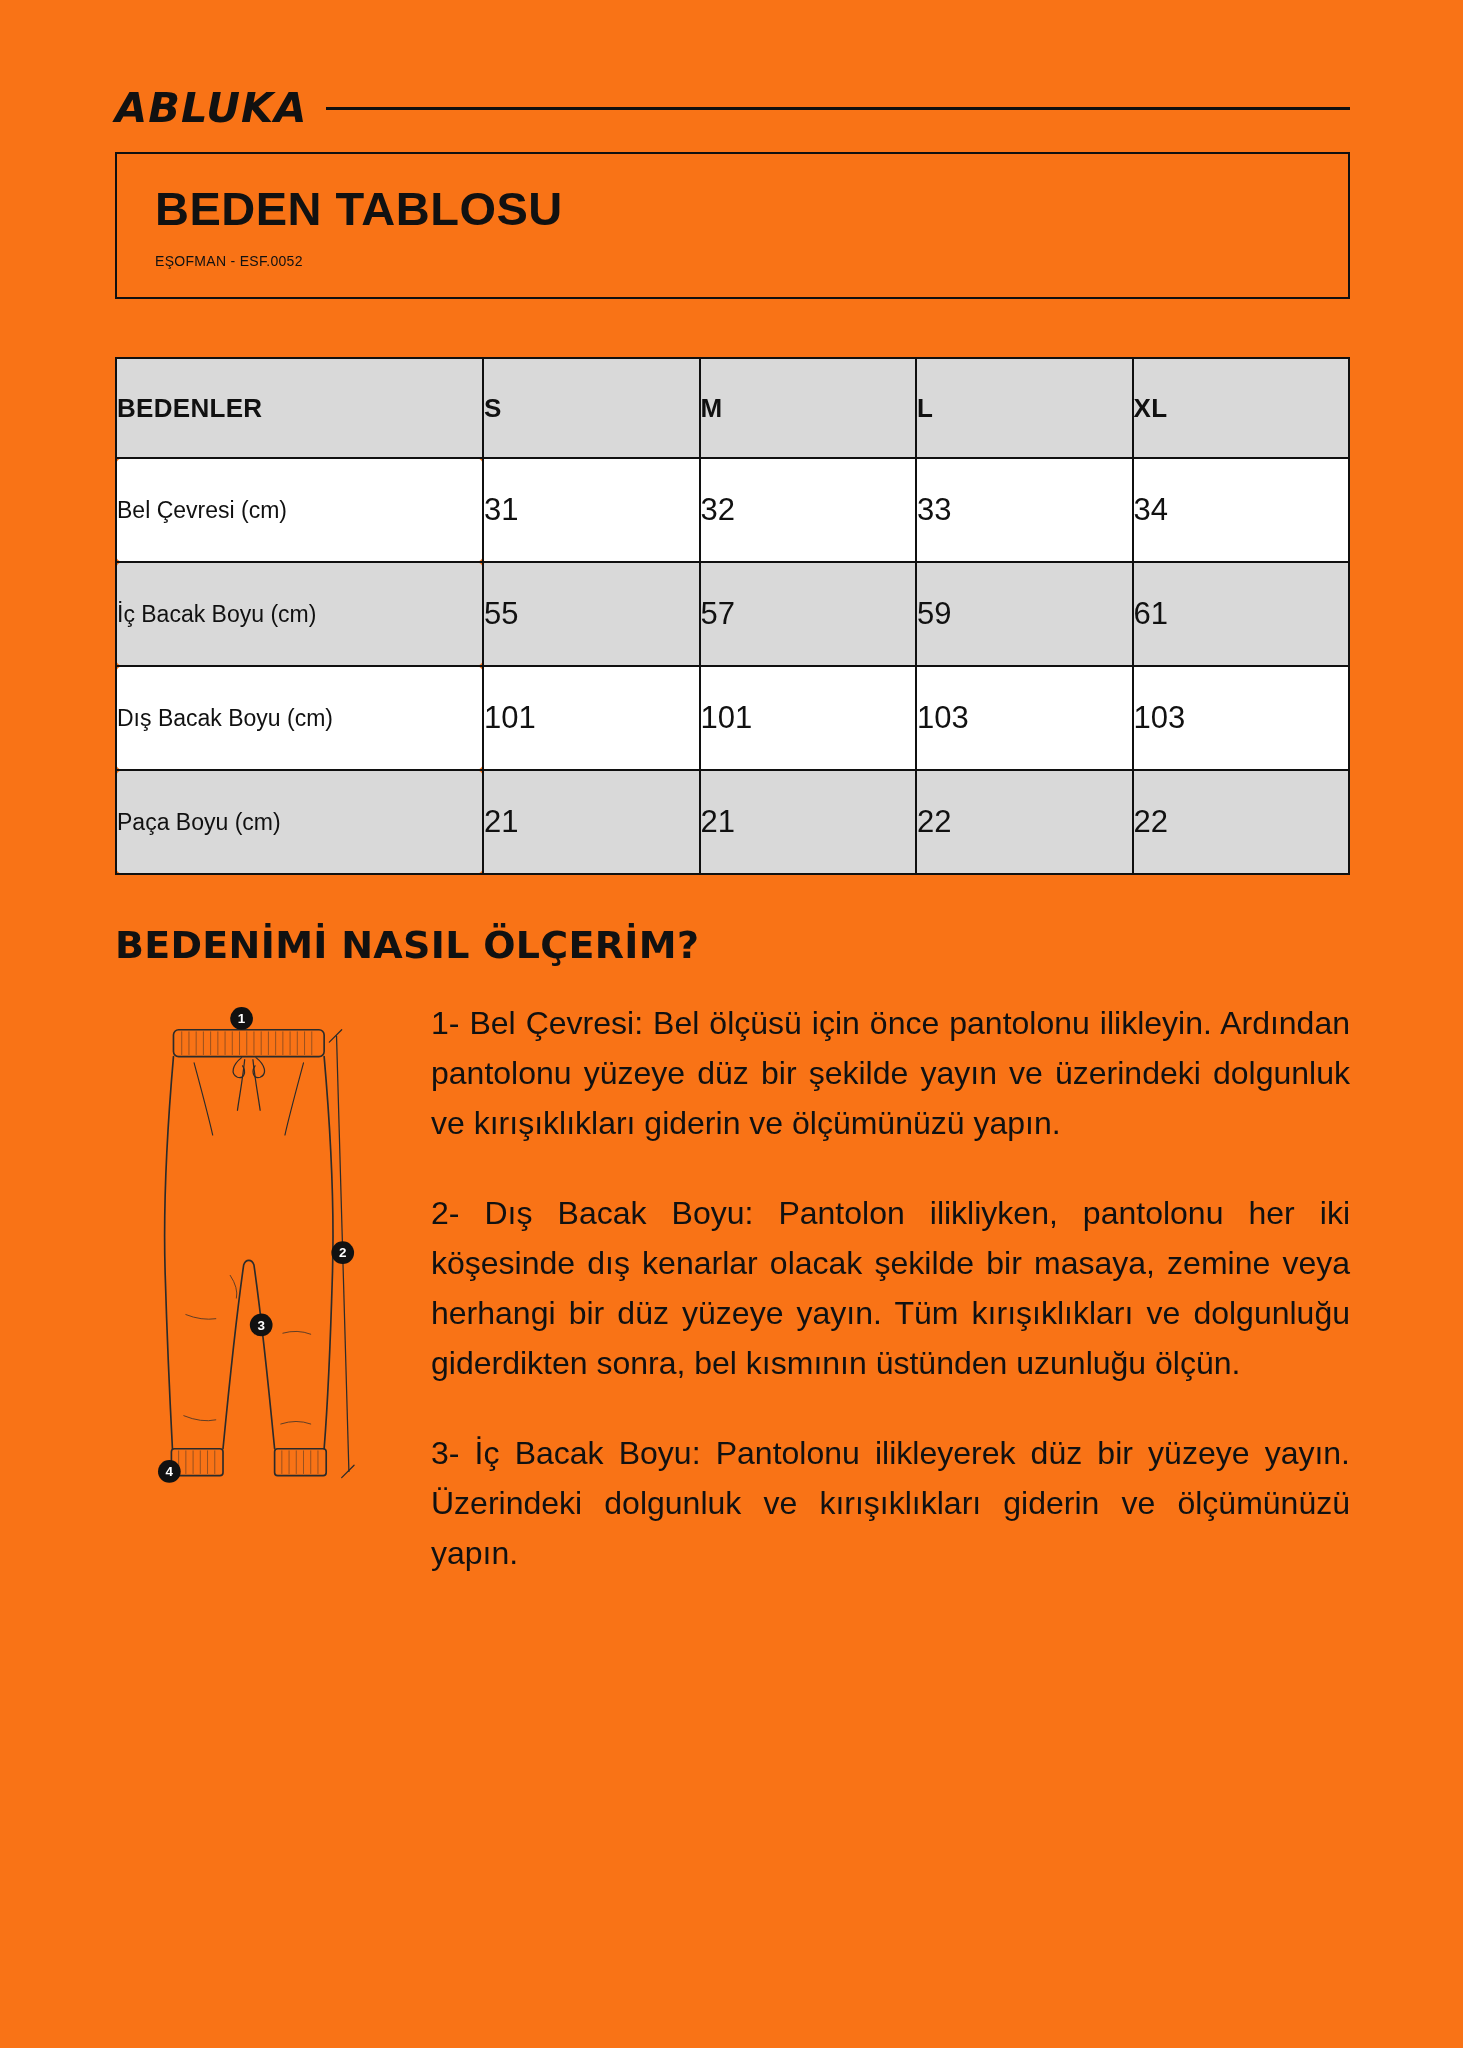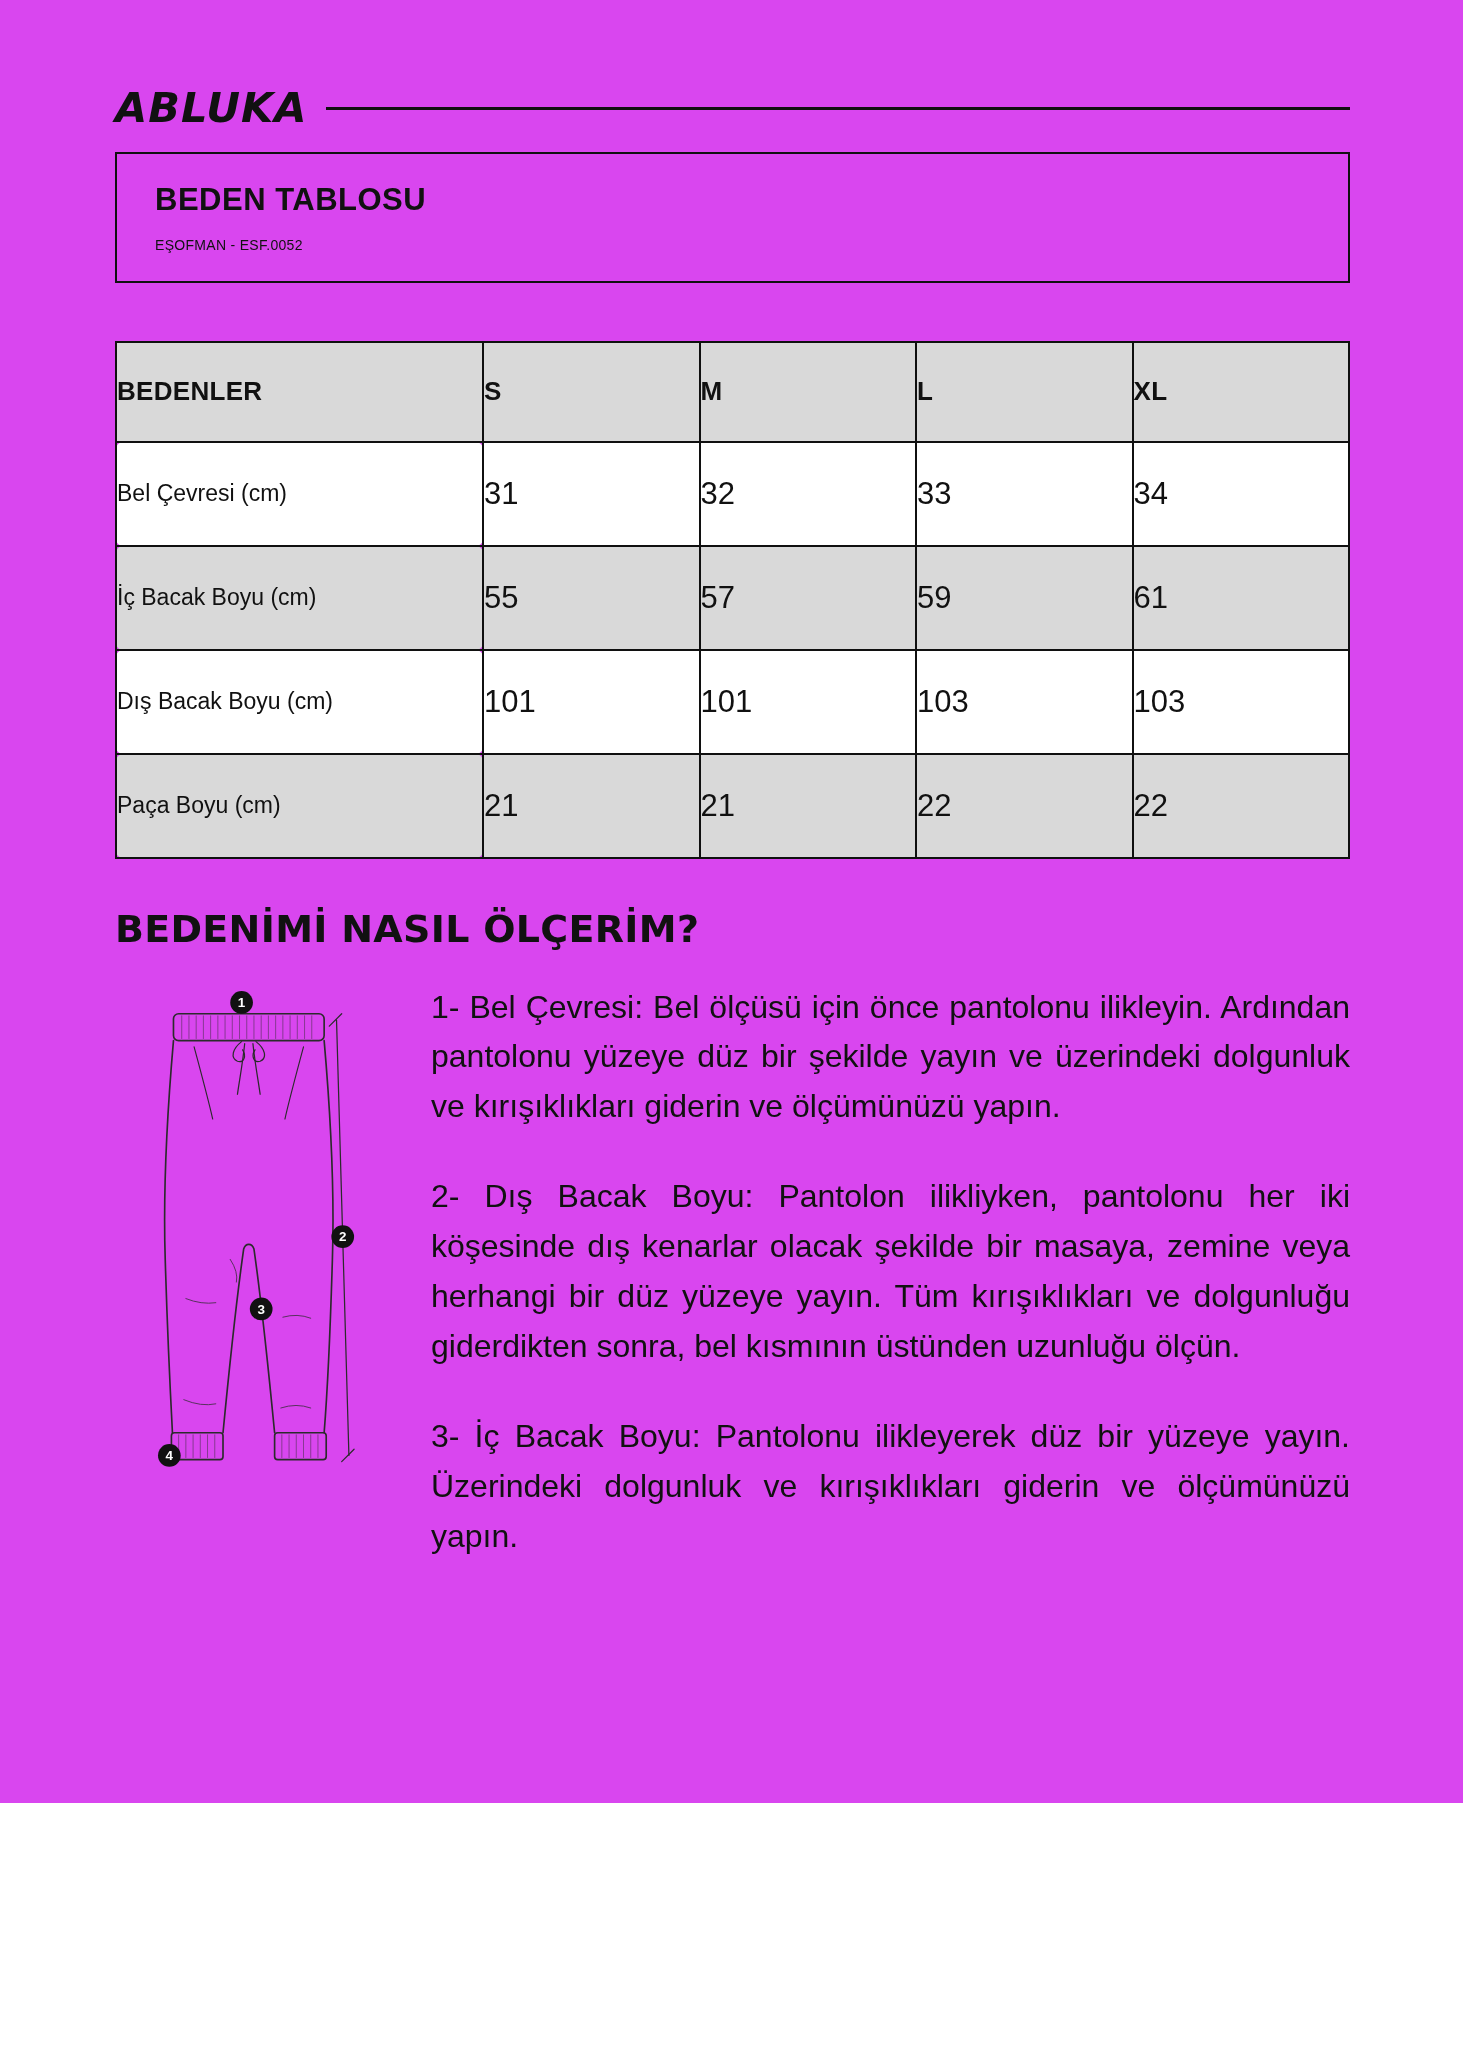--- a/index.html
+++ b/index.html
@@ -1,34 +1,34 @@
 <!DOCTYPE html>
 <html><head>
 <meta charset="utf-8">
 <style>
   * { box-sizing: border-box; }
   html, body { margin: 0; padding: 0; background: #ffffff; }
   .page {
-    width: 1463px; height: 1803px; margin: 0 auto; background: #d946ef;
+    width: 1463px; height: 2048px; margin: 0 auto; background: #f97316;
     color: #111111; font-family: "Liberation Sans", "DejaVu Sans", sans-serif;
     padding: 88px 113px 0 115px; position: relative; overflow: hidden;
   }
 
   
   .logo-row { display: flex; align-items: center; gap: 26px; }
   .logo {
     font-family: "DejaVu Sans", sans-serif; font-weight: bold; font-style: italic;
     font-size: 40px; line-height: 1; letter-spacing: 1px;
     transform: scaleX(1.04); transform-origin: left center; white-space: nowrap;
   }
   .logo-line { flex: 1; height: 3px; background: #101010; }
 
   
   .title-box { margin-top: 24px; border: 2px solid #101010; padding: 30px 38px 28px; }
-  .title-box h1 { margin: 0; font-size: 31px; font-weight: 700; letter-spacing: 0.5px; line-height: 1.05; }
+  .title-box h1 { margin: 0; font-size: 47px; font-weight: 700; letter-spacing: 0.5px; line-height: 1.05; }
   .subtitle { margin-top: 20px; font-size: 14px; letter-spacing: 0.3px; }
 
   
   table.size-table { margin-top: 58px; width: 100%; border-collapse: collapse; table-layout: fixed; }
   .size-table th, .size-table td { border: 2px solid #101010; text-align: left; vertical-align: middle; padding: 0; }
   .size-table thead tr { height: 100px; background: #d9d9d9; }
   .size-table tbody tr { height: 104px; background: #ffffff; }
   .size-table tbody tr:nth-child(even) { background: #d9d9d9; }
   .size-table th { font-size: 26px; font-weight: bold; letter-spacing: 0.3px; }
   .size-table td.row-label { font-size: 23px; font-weight: 400; border-radius: 7px; }

